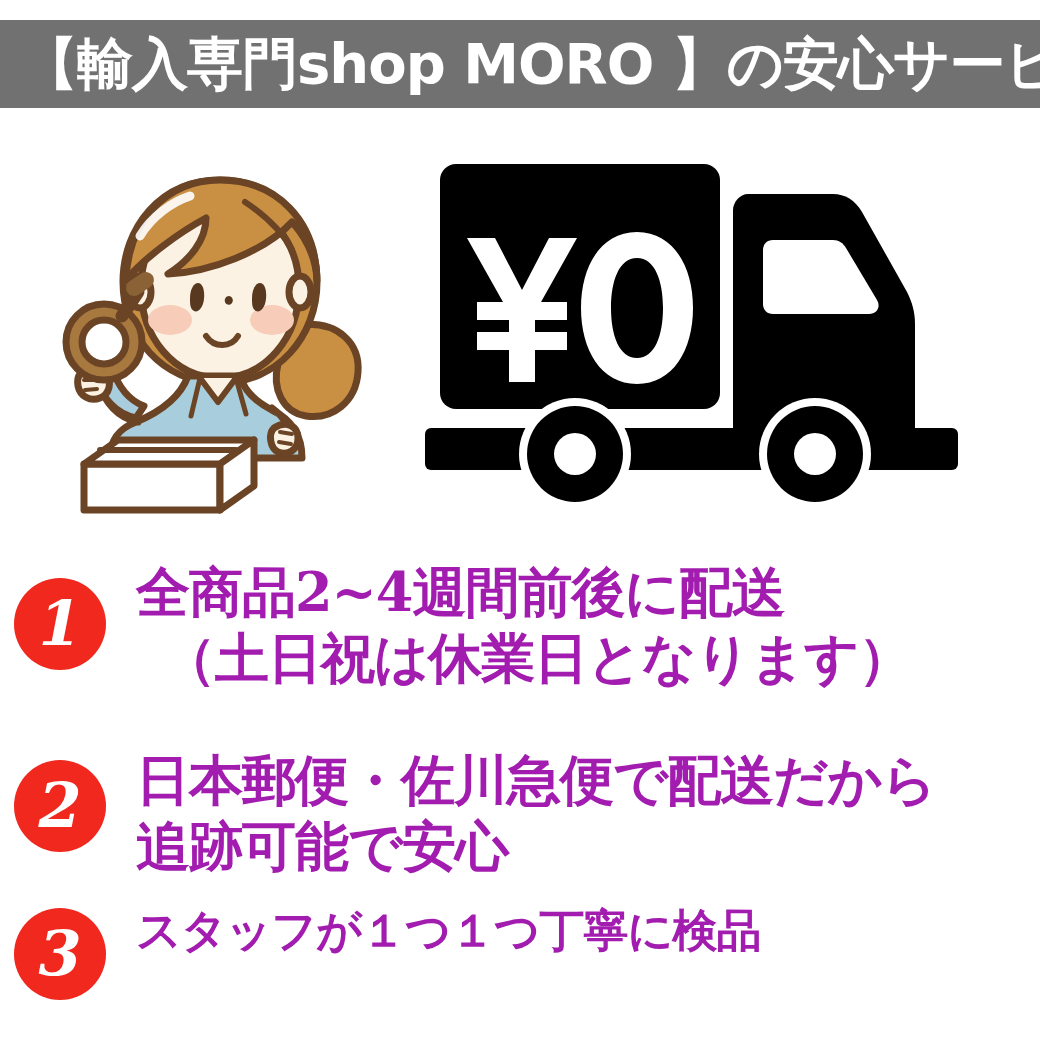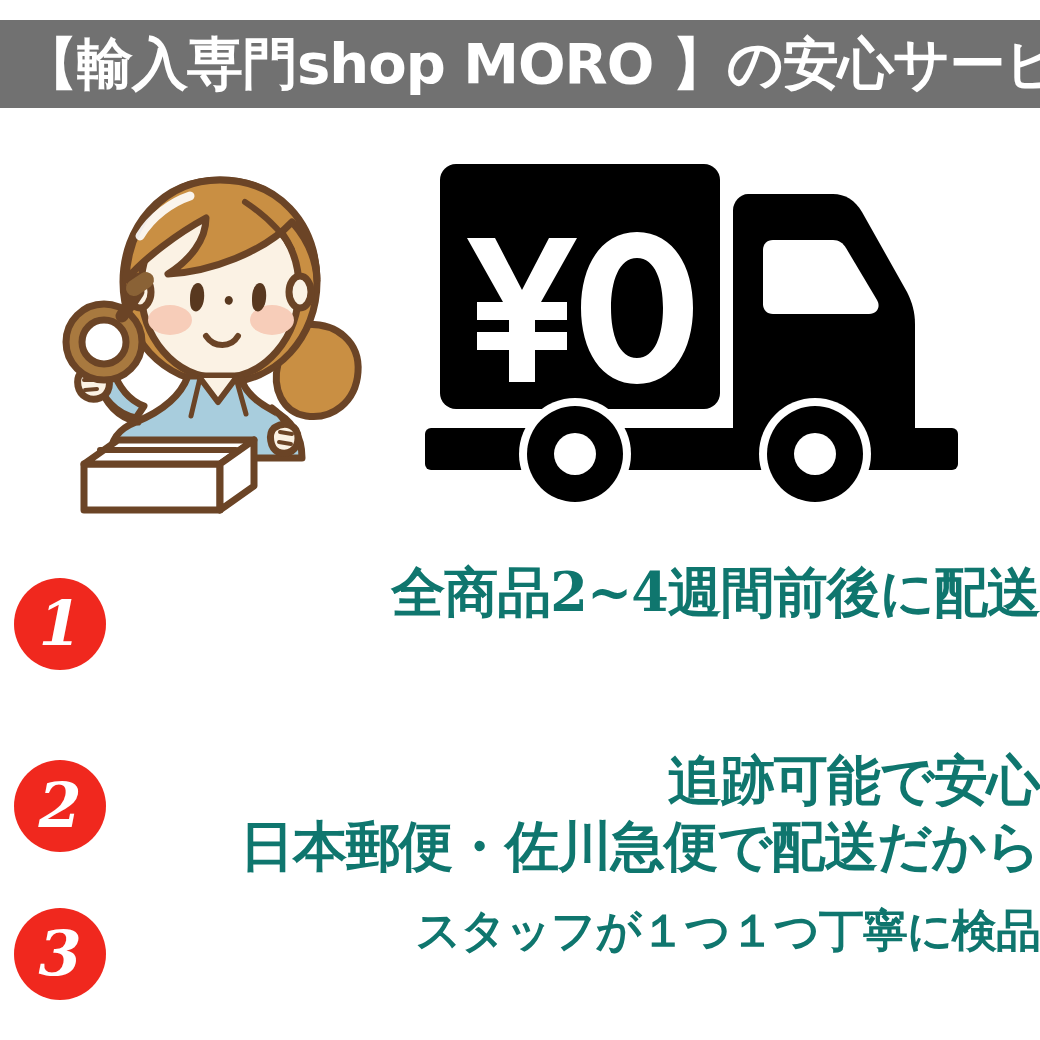--- a/index.html
+++ b/index.html
@@ -107,28 +107,27 @@
     line-height: 1;
     user-select: none;
   }
   .feature-row.r1 .badge { margin-top: 18px; }
   .feature-row.r2 .badge { margin-top: 12px; }
   .feature-row.r3 .badge { margin-top: 8px; }
 
   .feature-text {
     flex: 1 1 auto;
     padding-left: 30px;
-    color: #0f766e;
+    color: #a21caf;
     font-family: "DejaVu Serif", "Liberation Serif", serif;
     font-weight: bold;
     font-size: 54px;
     line-height: 1.22;
     letter-spacing: -1px;
     white-space: nowrap;
-    text-align: right;
   }
   .feature-line { display: block; }
   .feature-line.indent { padding-left: 26px; }
   .feature-row.r3 .feature-text { font-size: 45px; padding-top: 4px; }
 </style>
 </head>
 <body>
 
 <div id="page">
 
@@ -233,28 +232,29 @@
     </div>
 
   </div>
 
   <div class="features">
 
     <div class="feature-row r1">
       <div class="badge">1</div>
       <div class="feature-text">
         <span class="feature-line">全商品2~4週間前後に配送</span>
+        <span class="feature-line indent">（土日祝は休業日となります）</span>
       </div>
     </div>
 
     <div class="feature-row r2">
       <div class="badge">2</div>
       <div class="feature-text">
+        <span class="feature-line">日本郵便・佐川急便で配送だから</span>
         <span class="feature-line">追跡可能で安心</span>
-        <span class="feature-line">日本郵便・佐川急便で配送だから</span>
       </div>
     </div>
 
     <div class="feature-row r3">
       <div class="badge">3</div>
       <div class="feature-text">
         <span class="feature-line">スタッフが１つ１つ丁寧に検品</span>
       </div>
     </div>
 

